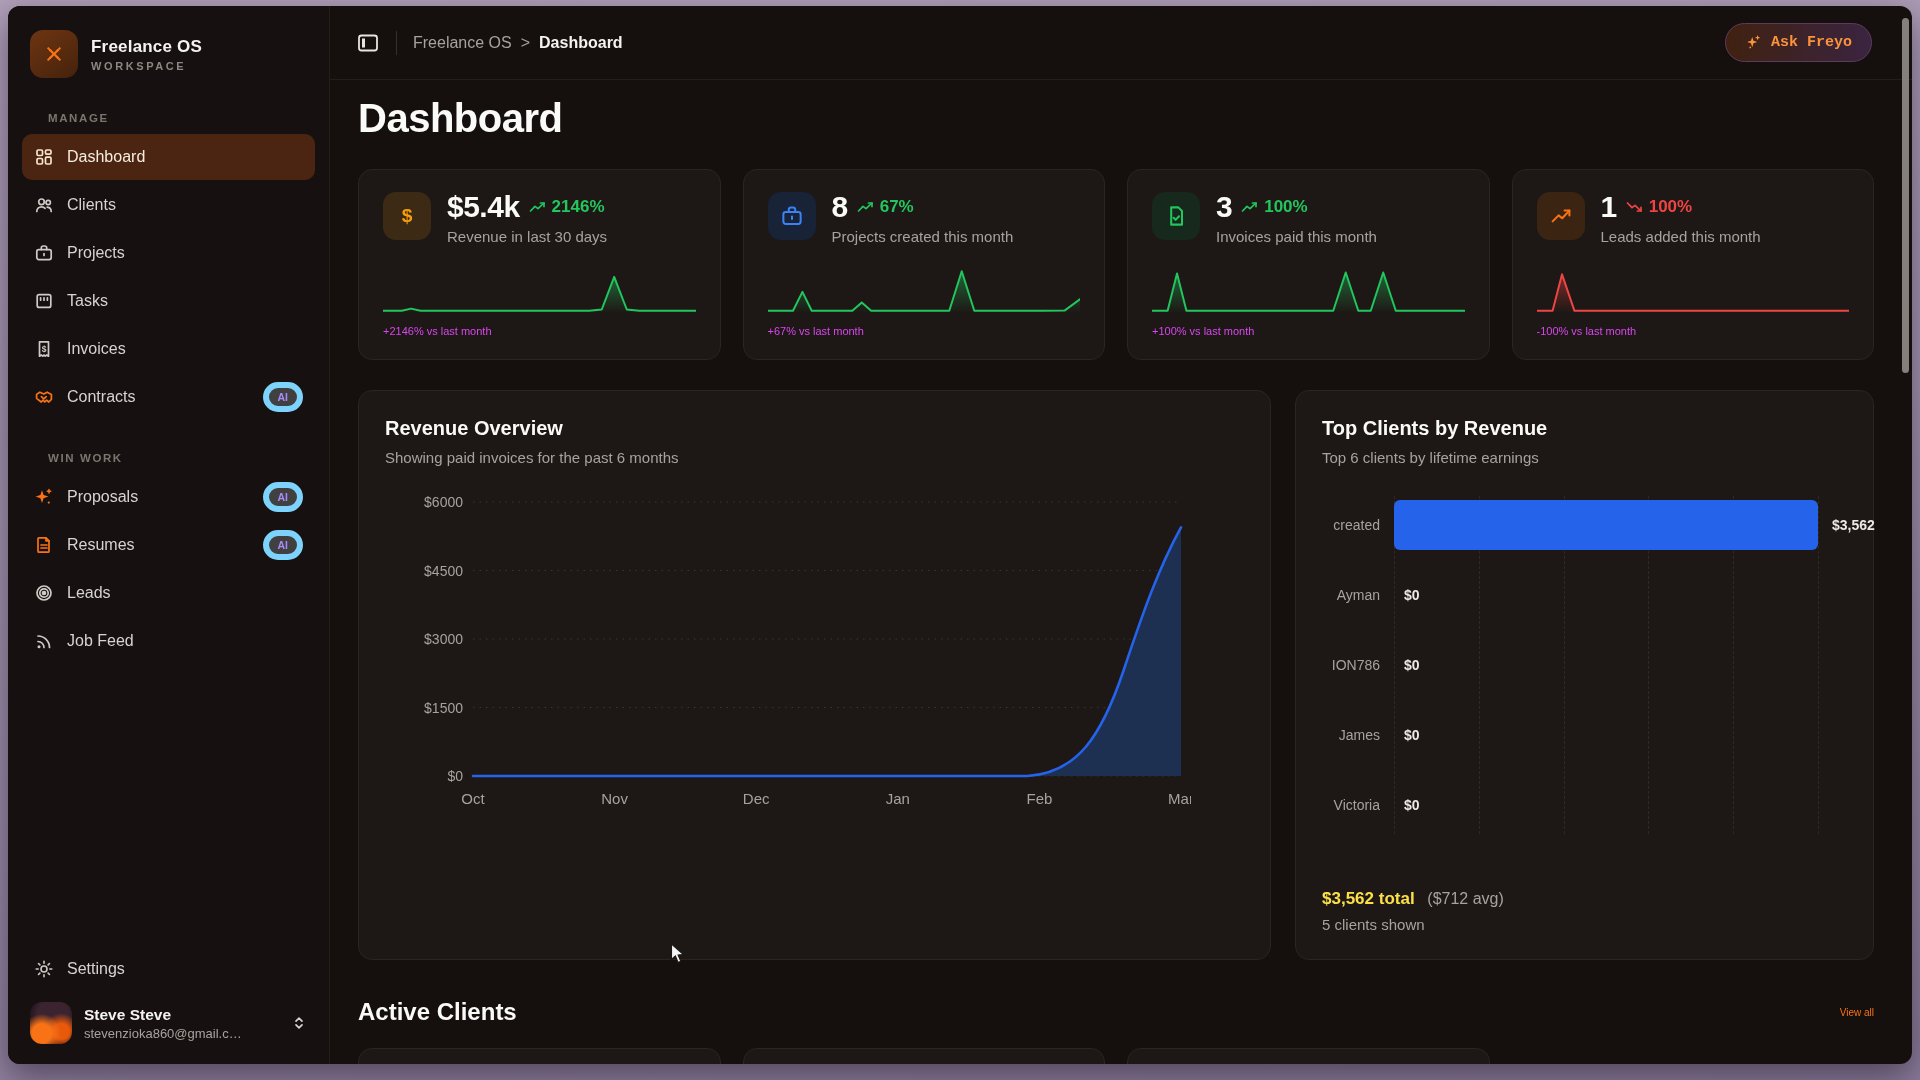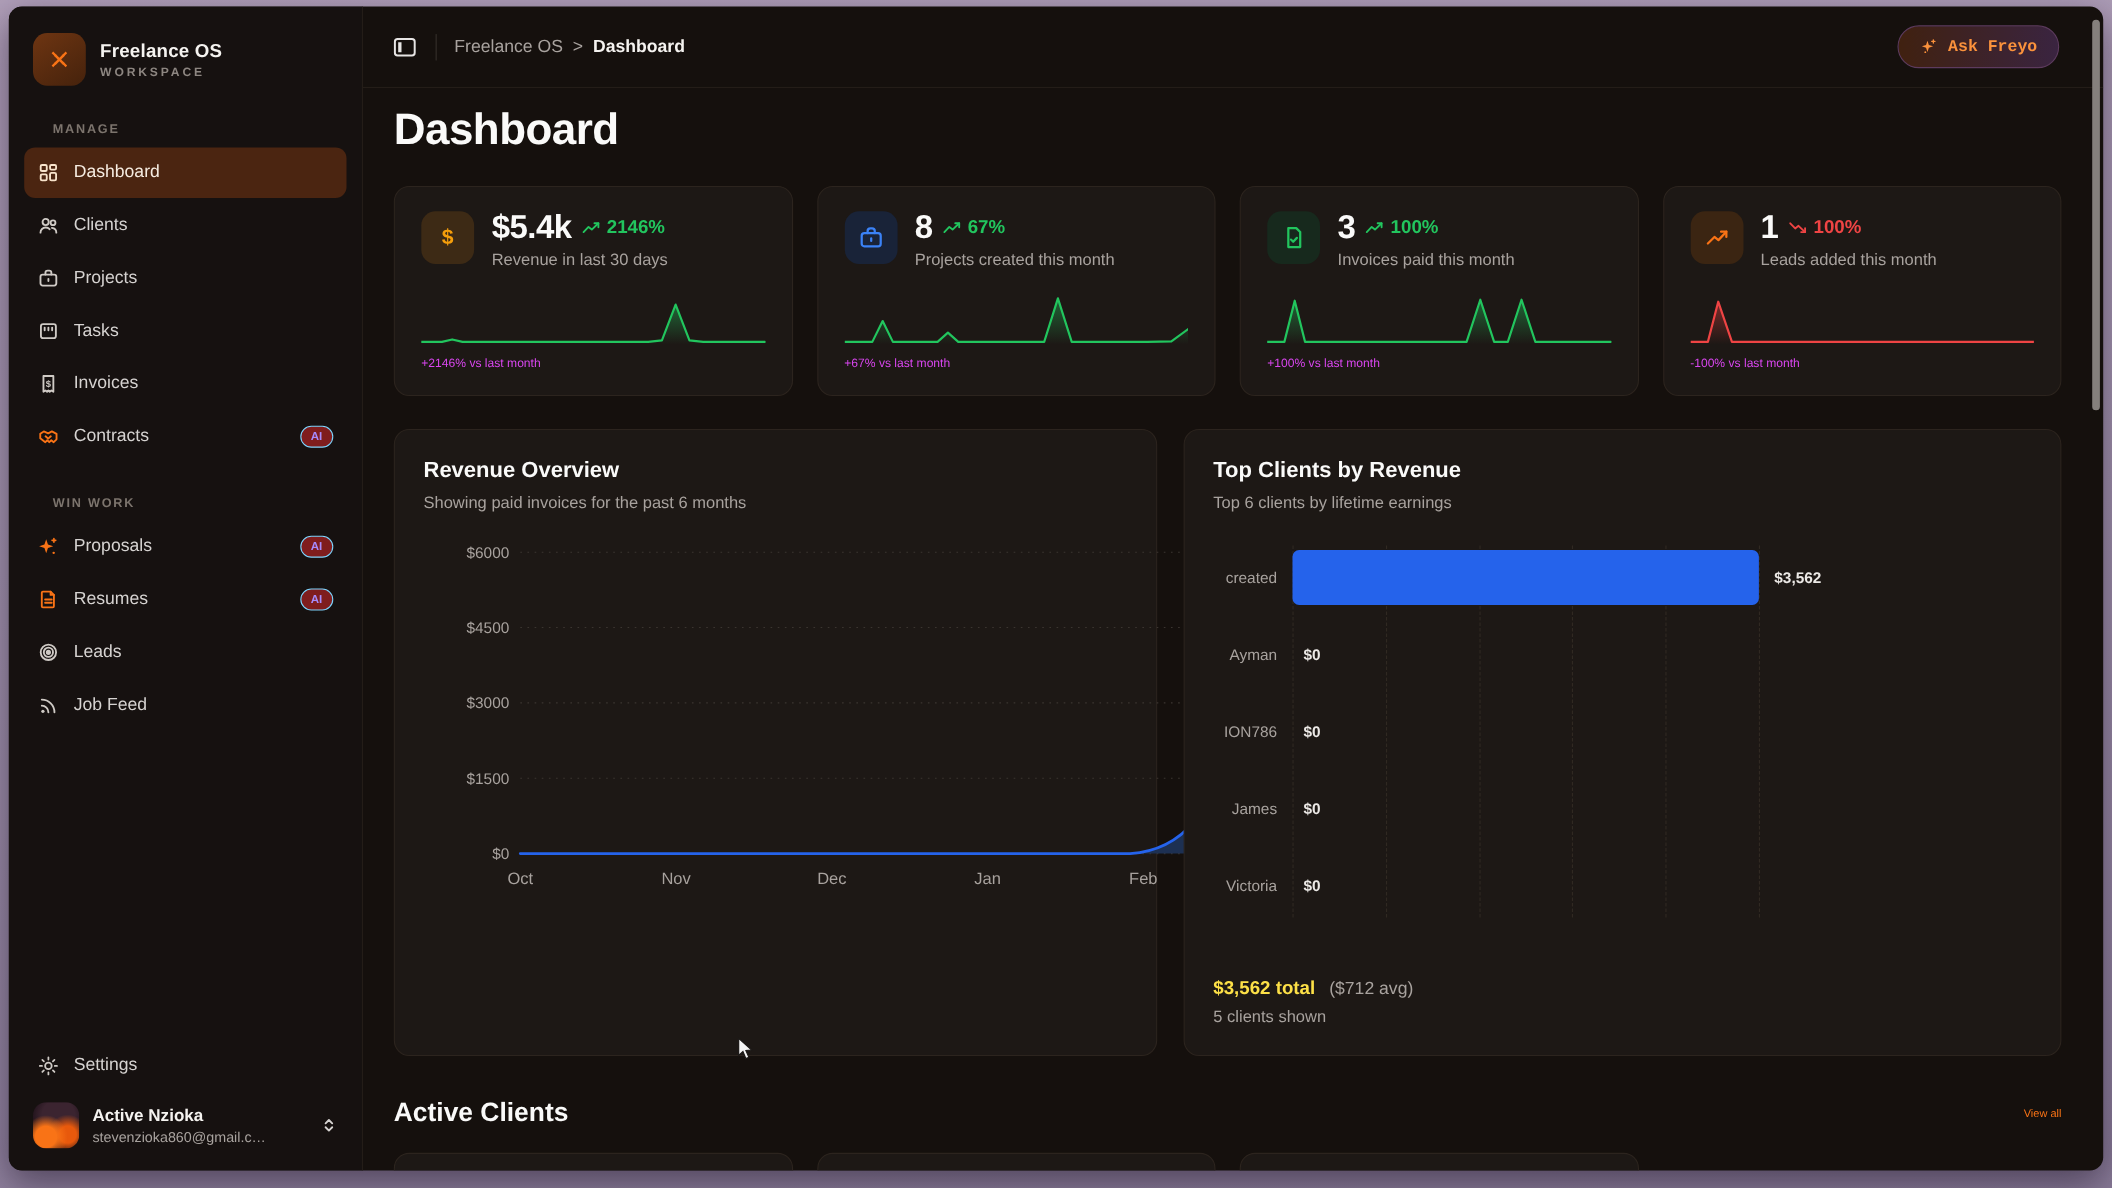--- a/index.html
+++ b/index.html
@@ -38,21 +38,21 @@
     border-radius:10px; cursor:pointer; color:#d6d3d1; font-size:16px; margin-bottom:2px;
   }
   .nav-item.active { background:#4b2511; color:#f6ece1; }
   .nav-item.active .nav-ic { color:#f8e3cb; }
   .nav-ic { width:20px; height:20px; flex:none; display:inline-flex; color:#cfcac5; }
   .nav-ic.accent { color:#f97316; }
   .nav-ic svg { width:100%; height:100%; }
   .nav-label { flex:1; white-space:nowrap; }
   .ai-badge {
     flex:none; font-size:10.5px; font-weight:700; color:#a78bfa;
-    background:#7f1d1d; border:1px solid #7dd3fc; border-radius:999px;
+    background:#404040; border:6px solid #7dd3fc; border-radius:999px;
     padding:4px 9px; line-height:1;
   }
   .sidebar-bottom { margin-top:auto; }
   .user-row { display:flex; align-items:center; gap:12px; padding:8px 8px 2px 8px; cursor:pointer; }
   .avatar {
     width:42px; height:42px; border-radius:12px; flex:none;
     background:radial-gradient(circle at 28% 75%,#f97316 0 22%,transparent 45%),
                radial-gradient(circle at 75% 70%,#e8590c 0 18%,transparent 42%),
                radial-gradient(circle at 55% 30%,#3b2430 0 40%,transparent 70%),#1c1017;
   }
@@ -102,21 +102,21 @@
   .stat-label { font-size:15px; color:#a8a29e; margin-top:6px; }
   .spark-wrap { margin-top:auto; height:52px; }
   .spark-wrap svg { width:100%; height:52px; display:block; }
   .stat-footer { font-size:11px; color:#d946ef; margin-top:8px; }
   
   .charts-row { display:flex; gap:24px; margin-top:30px; height:570px; }
   .panel {
     background:#1d1815; border:1px solid #2c241e; border-radius:14px; padding:26px;
     display:flex; flex-direction:column;
   }
-  .panel.revenue { width:694px; flex:none; }
+  .panel.revenue { width:913px; flex:none; }
   .panel.clients { flex:1; min-width:0; }
   .panel-title { font-size:20px; font-weight:700; color:#fafaf9; }
   .panel-sub { font-size:15px; color:#a8a29e; margin-top:9px; }
   .rev-chart { margin-top:18px; }
   
   .clients-chart { position:relative; margin-top:24px; }
   .gl { position:absolute; top:6px; bottom:6px; border-left:1px dashed #302922; }
   .c-row { display:flex; align-items:center; height:70px; position:relative; }
   .c-label { width:58px; flex:none; text-align:right; font-size:14px; color:#a8a29e; margin-right:14px; white-space:nowrap; overflow:hidden; }
   .c-track { position:relative; flex:1; height:100%; }
@@ -269,21 +269,21 @@
           <svg viewBox="0 0 20 20" fill="none" stroke="currentColor" stroke-width="1.6" stroke-linecap="round">
               <circle cx="10" cy="10" r="3"></circle>
               <path d="M10 2.2v2M10 15.8v2M2.2 10h2M15.8 10h2M4.5 4.5l1.4 1.4M14.1 14.1l1.4 1.4M15.5 4.5l-1.4 1.4M5.9 14.1l-1.4 1.4"></path>
             </svg>
         </span>
         <span class="nav-label">Settings</span>
       </div>
       <div class="user-row">
         <div class="avatar"></div>
         <div class="user-meta">
-          <div class="user-name">Active Nzioka</div>
+          <div class="user-name">Steve Steve</div>
           <div class="user-email">stevenzioka860@gmail.c…</div>
         </div>
         <span class="chev-updown">
           <svg viewBox="0 0 16 16" fill="none" stroke="currentColor" stroke-width="1.7" stroke-linecap="round" stroke-linejoin="round">
               <path d="M5 6.2 8 3.2l3 3M5 9.8l3 3 3-3"></path>
             </svg>
         </span>
       </div>
     </div>
   </aside>

